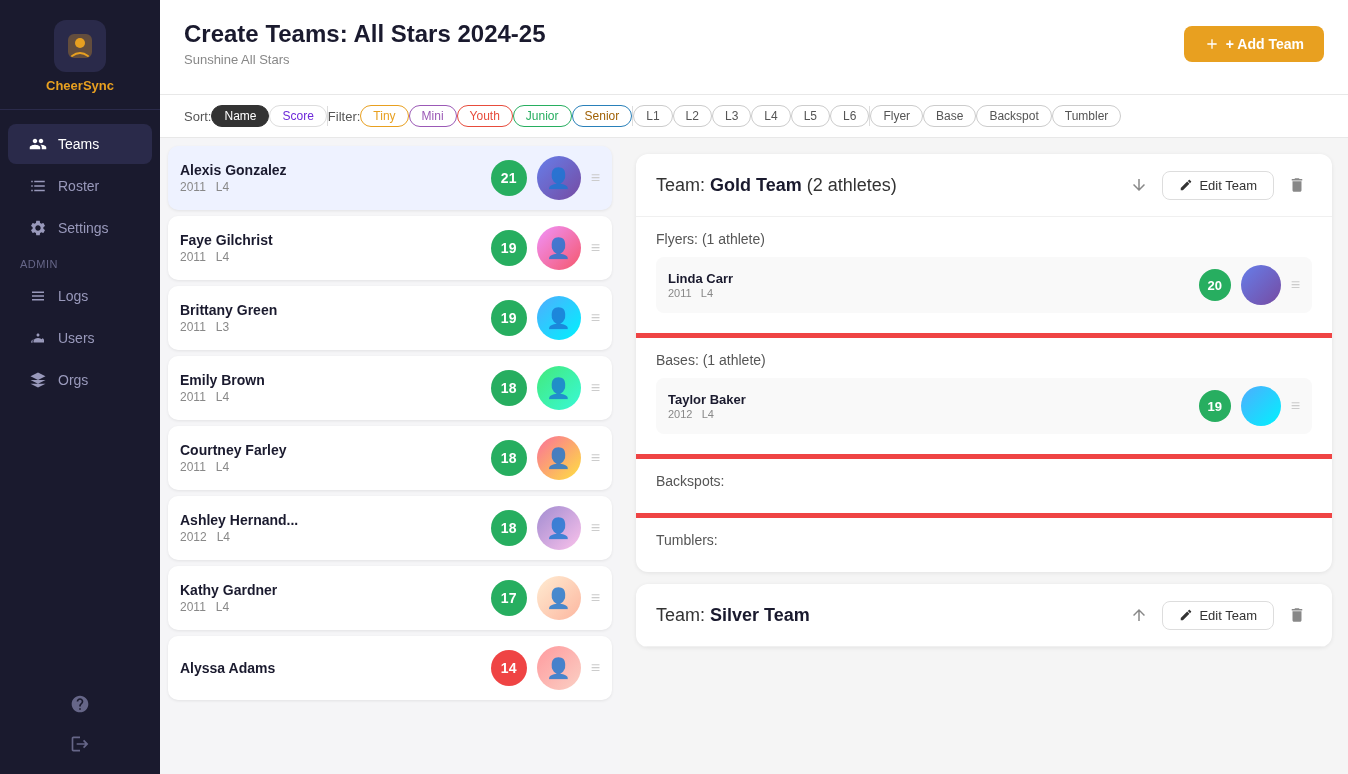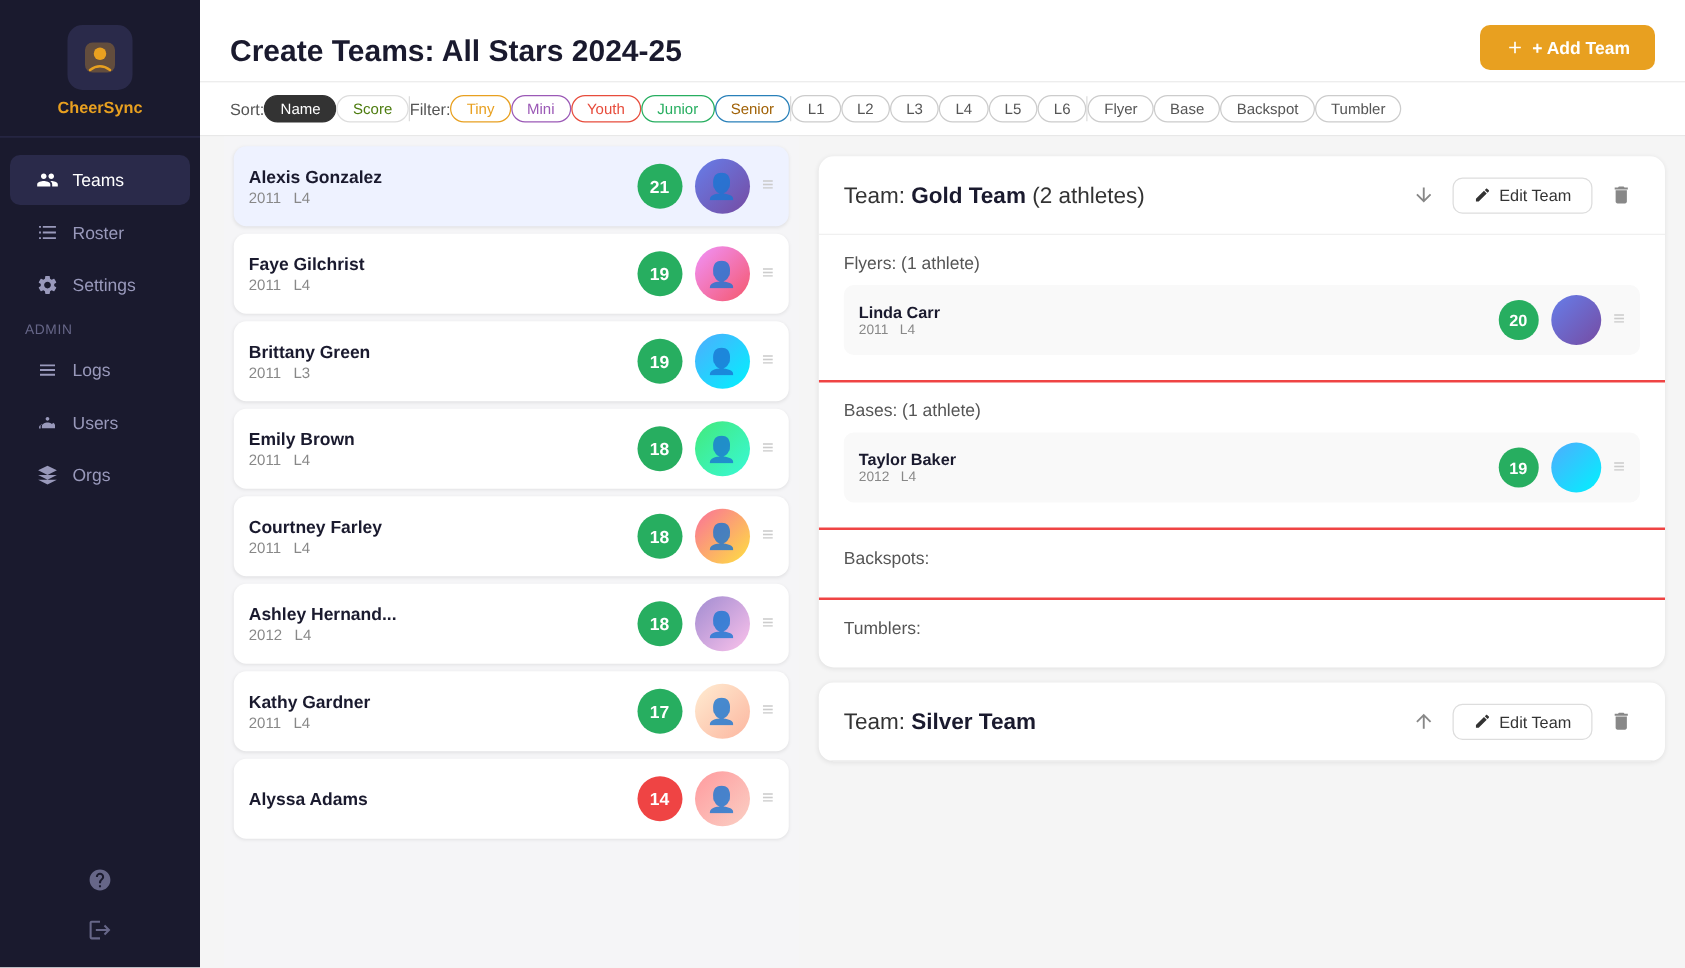--- a/index.html
+++ b/index.html
@@ -78,25 +78,25 @@
     .main {
       flex: 1;
       display: flex;
       flex-direction: column;
       overflow: hidden;
     }
 
     
     .header {
       background: #fff;
-      padding: 20px 24px 9px;
+      padding: 20px 24px 27px;
       border-bottom: 1px solid #e8e8e8;
       display: flex;
       justify-content: space-between;
-      align-items: flex-end;
+      align-items: center;
     }
     .header-left h1 { font-size: 24px; font-weight: 700; color: #1a1a2e; }
     .header-left .subtitle { font-size: 13px; color: #888; margin-top: 4px; }
 
     .add-team-btn {
       background: #e8a020;
       color: #fff;
       border: none;
       padding: 10px 20px;
       border-radius: 8px;
@@ -119,21 +119,21 @@
       flex-wrap: wrap;
     }
     .filter-label { font-size: 13px; color: #555; font-weight: 500; }
     .sort-btn {
       background: none;
       border: 1.5px solid #ddd;
       border-radius: 20px;
       padding: 3px 12px;
       font-size: 12px;
       cursor: pointer;
-      color: #4d7c0f;
+      color: #6d28d9;
     }
     .sort-btn.active { background: #333; color: #fff; border-color: #333; }
     .filter-chip {
       background: none;
       border: 1.5px solid #ccc;
       border-radius: 20px;
       padding: 3px 12px;
       font-size: 12px;
       cursor: pointer;
       color: #555;
@@ -143,21 +143,20 @@
     .filter-chip.active-youth { border-color: #e74c3c; color: #e74c3c; }
     .filter-chip.active-junior { border-color: #27ae60; color: #27ae60; }
     .filter-chip.active-senior { border-color: #2980b9; color: #a16207; }
     .filter-divider { width: 1px; height: 20px; background: #ddd; }
 
     
     .content {
       display: flex;
       flex: 1;
       overflow: hidden;
-      margin-left: 19px;
     }
 
     
     .athletes-panel {
       width: 460px;
       background: #f5f5f7;
       overflow-y: auto;
       flex-shrink: 0;
       padding: 8px 8px;
       display: flex;
@@ -253,21 +252,21 @@
       cursor: pointer;
       color: #333;
       display: flex;
       align-items: center;
       gap: 6px;
     }
 
     .team-body { padding: 0; }
     .position-section {
       padding: 14px 20px;
-      border-bottom: 2px solid #ef4444;
+      border-bottom: 5px solid #ef4444;
     }
     .position-section:last-child { border-bottom: none; }
     .position-title { font-size: 14px; color: #555; margin-bottom: 10px; }
     .position-athlete {
       background: #f9f9f9;
       border-radius: 8px;
       padding: 8px 12px;
       display: flex;
       align-items: center;
       gap: 10px;
@@ -386,20 +385,21 @@
         </svg>
     </div>
   </div>
 </aside>
 
 <div class="main">
 
   <div class="header">
     <div class="header-left">
       <h1>Create Teams: All Stars 2024-25</h1>
+      <div class="subtitle">Sunshine All Stars</div>
     </div>
     <button class="add-team-btn">
       <svg width="16" height="16" viewBox="0 0 24 24" fill="currentColor">
           <path d="M19 13h-6v6h-2v-6H5v-2h6V5h2v6h6v2z"></path>
         </svg>
       <span>+ Add Team</span>
     </button>
   </div>
 
   <div class="filter-bar">

